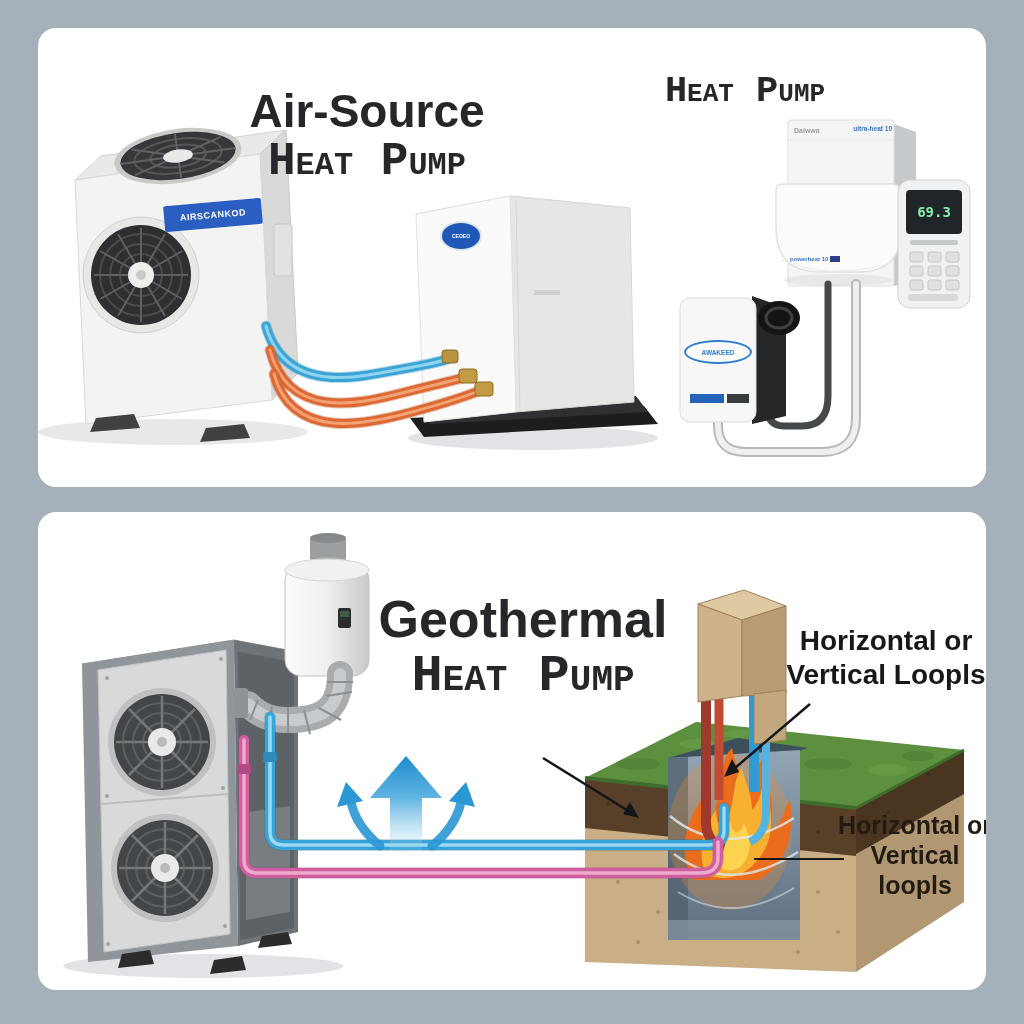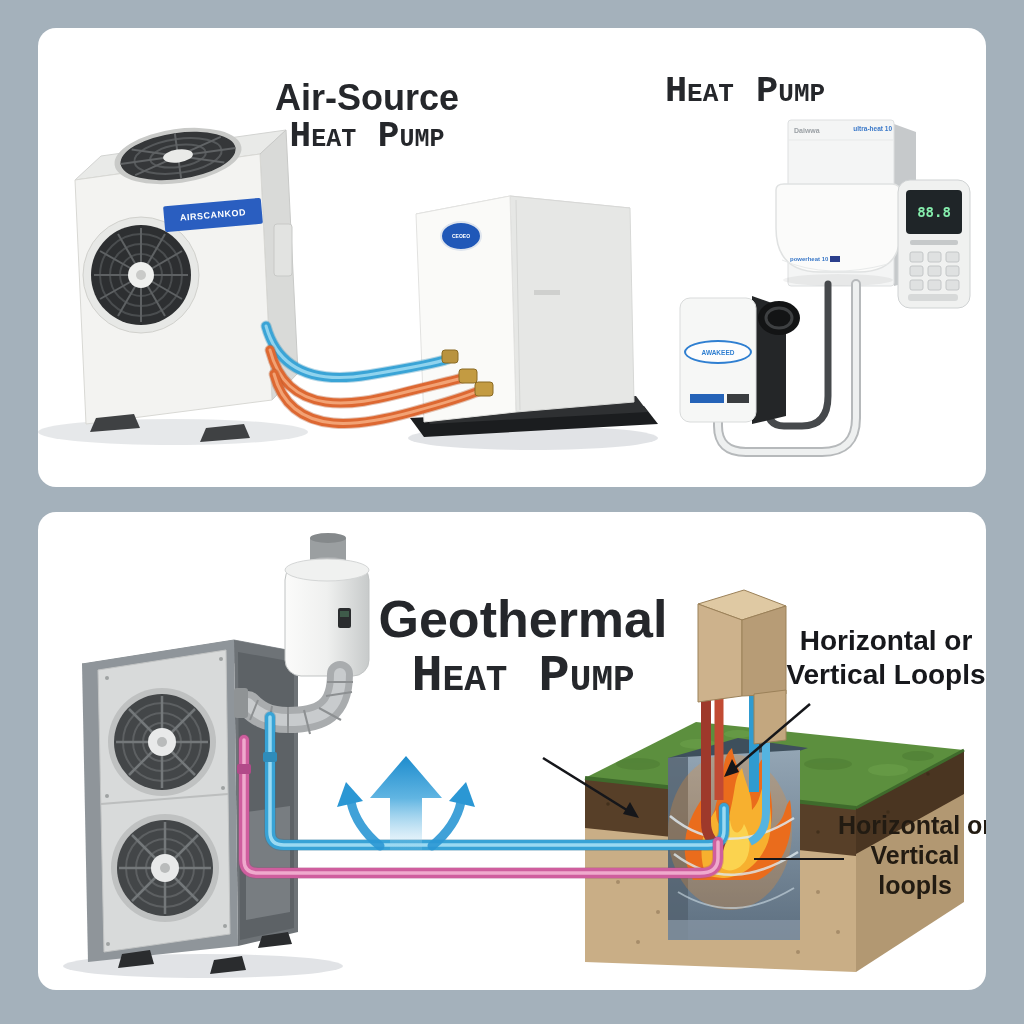--- a/index.html
+++ b/index.html
@@ -5,21 +5,21 @@
   html,body{margin:0;padding:0;background:#a4b1bb;}
   .stage{position:relative;width:1024px;height:1024px;background:#a4b1bb;overflow:hidden;
          font-family:"Liberation Sans",sans-serif;}
   .panel{position:absolute;background:#ffffff;border-radius:18px;overflow:hidden;}
   .panel-top{left:38px;top:28px;width:948px;height:459px;}
   .panel-bottom{left:38px;top:512px;width:948px;height:478px;}
   .art{position:absolute;left:0;top:0;}
   .title{position:absolute;text-align:center;color:#25272b;font-weight:700;line-height:1.1;}
   .t2{font-variant:small-caps;display:block;font-family:Liberation Mono, monospace;}
   .t1{display:block;}
-  .title-air{left:194px;top:20px;width:270px;font-size:36px;}
+  .title-air{left:194px;top:20px;width:270px;font-size:46px;}
   .title-duct{left:537px;top:12px;width:340px;font-size:37px;}
   .title-geo{left:330px;top:36px;width:310px;font-size:52px;}
   .loop-label{position:absolute;text-align:center;color:#17181c;font-weight:700;}
   .loop-upper{left:742px;top:112px;width:212px;font-size:28px;line-height:1.22;}
   .loop-lower{left:799px;top:298px;width:156px;font-size:25px;line-height:1.2;color:#221b12;}
   .loop-label span{display:block;}
   .blue-label{position:absolute;left:126px;top:174px;width:98px;height:26px;background:#2a5ec0;
     border-radius:2px;transform:rotate(-5deg);color:#fff;font-size:9px;font-weight:bold;
     letter-spacing:.5px;display:flex;align-items:center;justify-content:center;}
   .oval-logo{position:absolute;left:402px;top:193px;width:38px;height:26px;background:#2058b8;
@@ -185,21 +185,21 @@
     <div class="micro handler-model">ultra-heat 10</div>
     <div class="micro hood-label">
       <span>powerheat 10</span>
       <span class="chip"></span>
     </div>
     <div class="box-oval">AWAKEED</div>
     <div class="box-chips">
       <i class="chip-blue"></i>
       <i class="chip-dark"></i>
     </div>
-    <div class="remote-display">88.8</div>
+    <div class="remote-display">69.3</div>
   </section>
 
   <section class="panel panel-bottom">
 
     <svg class="art" width="948" height="478" viewBox="0 0 948 478">
       <defs>
         <linearGradient id="tankG" x1="0" y1="0" x2="1" y2="0">
           <stop offset="0" stop-color="#fbfbfa"></stop>
             <stop offset="0.5" stop-color="#eff0ef"></stop>
             <stop offset="1" stop-color="#c7caca"></stop>

